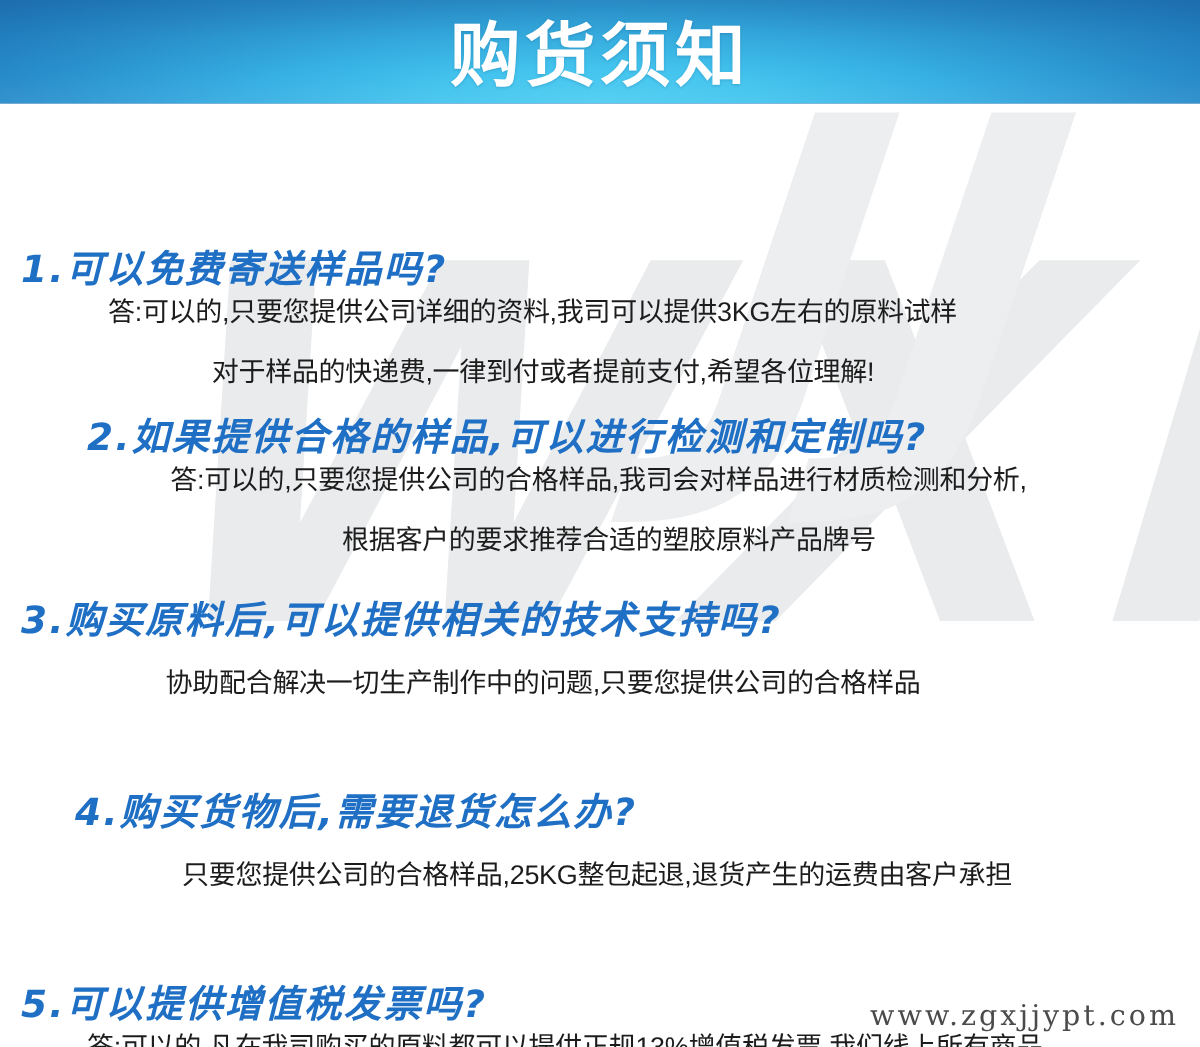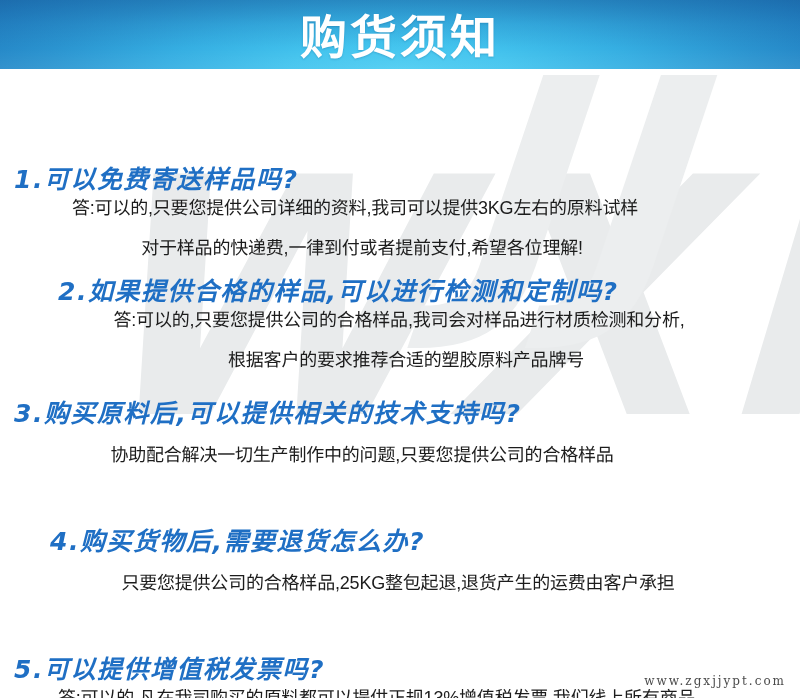--- a/index.html
+++ b/index.html
@@ -136,21 +136,21 @@
   .a-first  { padding-left: 58px; }
   .a-second { padding-left: 72px; margin-top: 13px; }
 
   
   .footer-url {
     position: absolute;
     right: 14px;
     bottom: 10px;
     z-index: 2;
     font-family: "DejaVu Serif", "Liberation Serif", serif;
-    font-size: 12px;
+    font-size: 19px;
     letter-spacing: 2px;
     color: #4b4b4b;
     white-space: nowrap;
   }
 </style>
 </head>
 <body>
 
 <div class="page">
 

